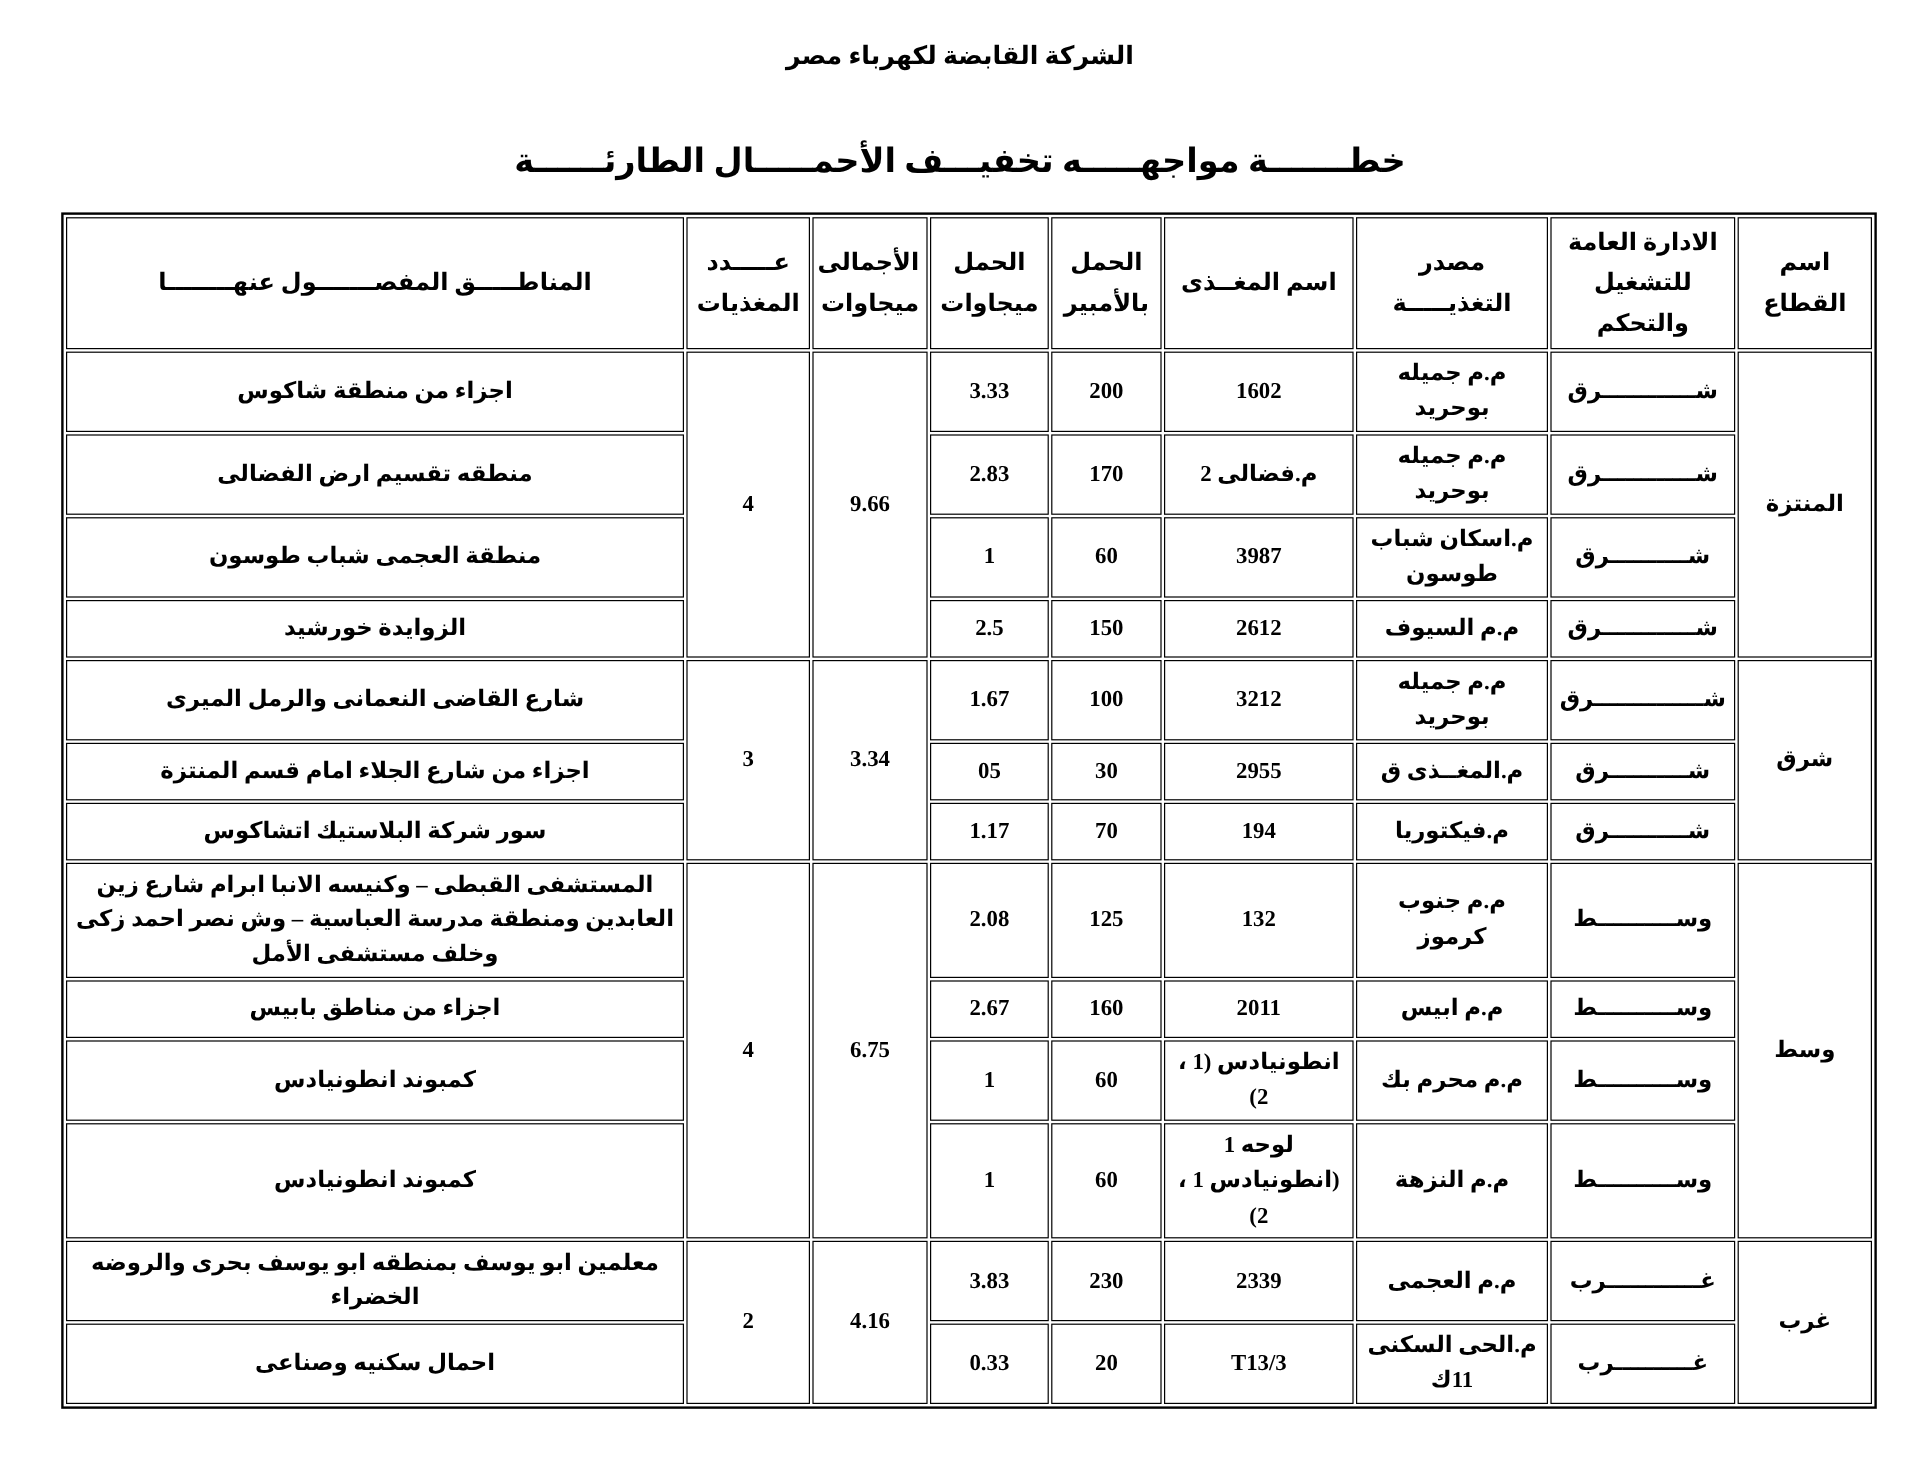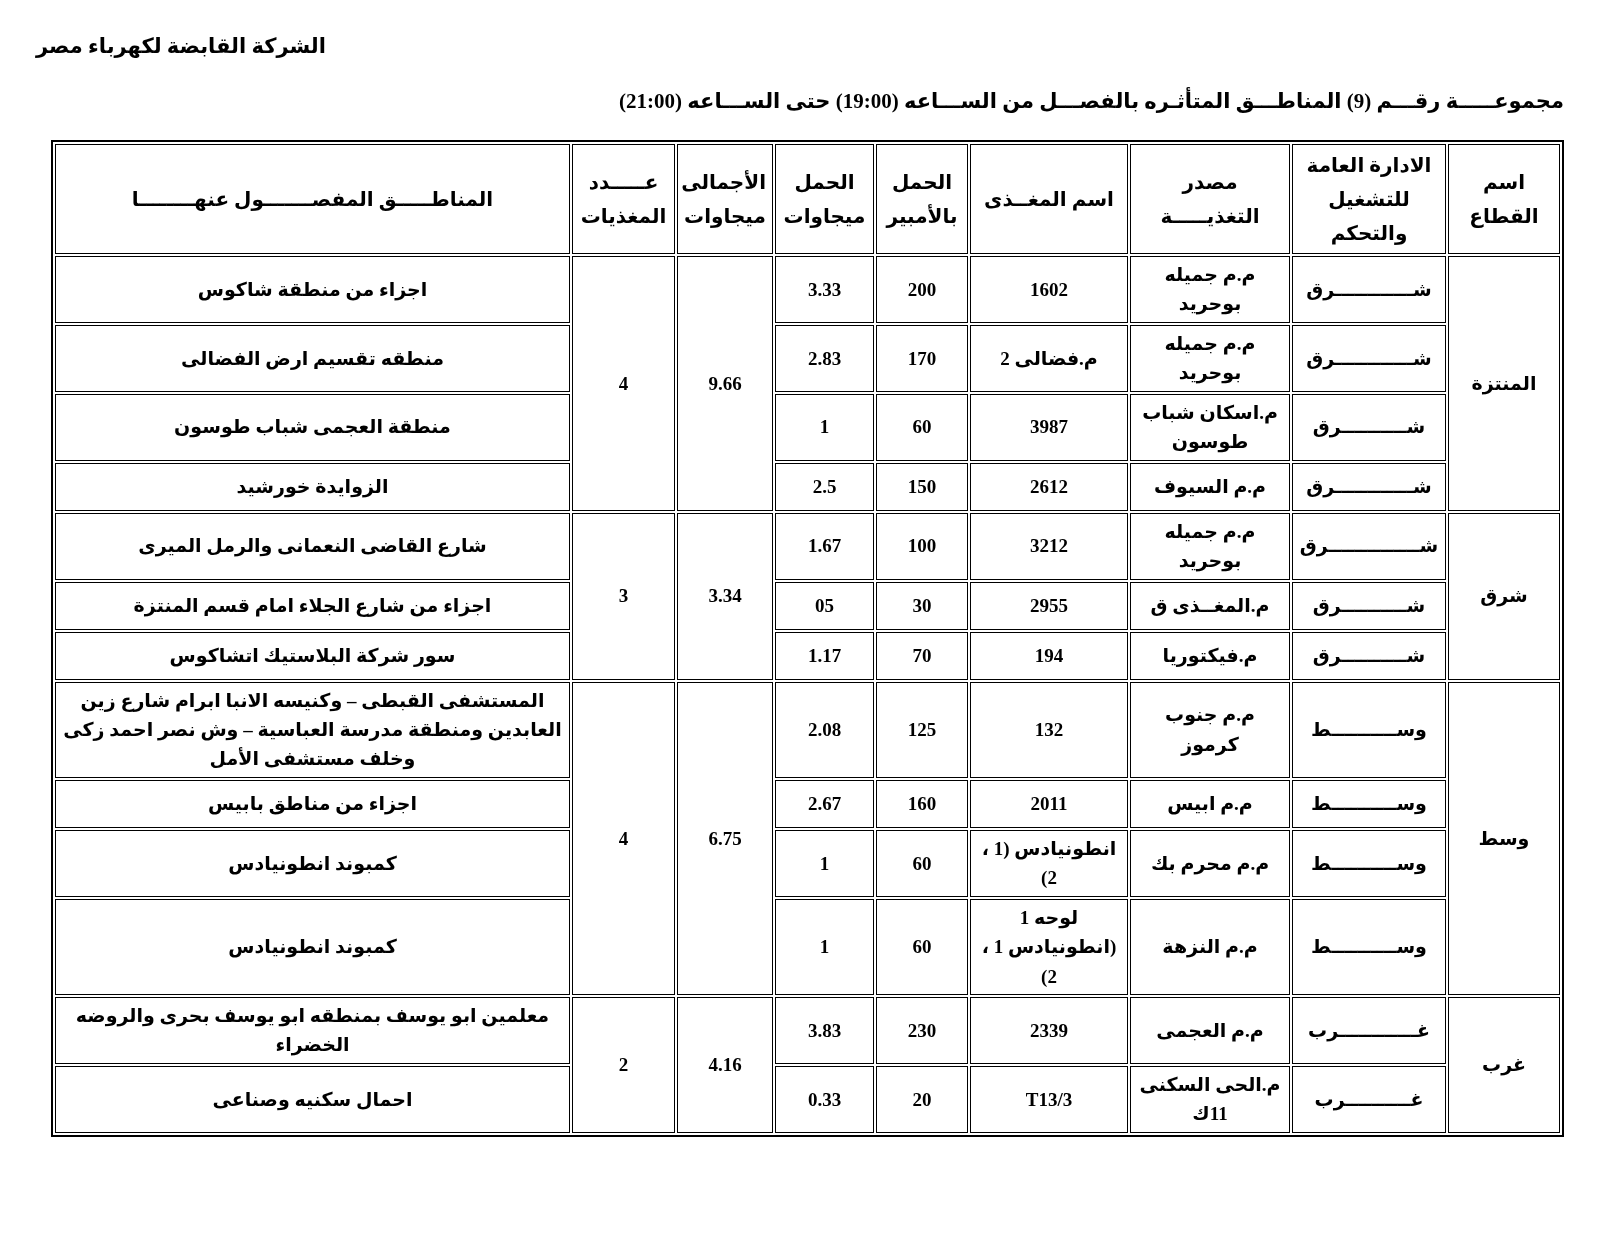--- a/index.html
+++ b/index.html
@@ -1,21 +1,21 @@
 <!DOCTYPE html>
 <html lang="ar" dir="rtl"><head>
 <meta charset="utf-8">
 <style>
   html,body{margin:0;padding:0;}
   body{
     width:1600px;min-height:1236px;background:#ffffff;color:#000000;
     font-family:"Liberation Serif","DejaVu Sans",serif;
   }
   .page{direction:rtl;padding:34px 36px 0 36px;position:relative;}
-  .line1{text-align:left;font-size:21px;font-weight:bold;}
+  .line1{text-align:center;font-size:21px;font-weight:bold;}
   .line2{
     display:flex;justify-content:space-between;align-items:baseline;
     margin-top:30px;font-size:21px;font-weight:bold;padding-inline-end:66px;
   }
   .doc-title{text-align:center;font-size:28px;font-weight:bold;margin-top:28px;}
   table.main{
     border-collapse:separate;border-spacing:2px;border:2px solid #000;
     margin-top:26px;table-layout:fixed;width:1497px;background:#fff;
   }
   th,td{
@@ -29,23 +29,23 @@
   .c-total{width:96px}.c-count{width:103px}.c-areas{width:515px}
 </style>
 </head>
 <body>
 
 <div class="page">
 
   <div class="line1">الشركة القابضة لكهرباء مصر</div>
 
   <div class="line2">
-    <span>مجموعـــــة رقـــم (9) المناطـــق المتأثـره بالفصـــل من الســـاعه (19:00) حتى الســـاعه (21:00)</span>
   </div>
 
+  <div class="doc-title">خطـــــــة مواجهـــــه تخفيـــف الأحمـــــال الطارئــــــة</div>
 
   <table class="main">
     <colgroup>
       <col class="c-sector">
         <col class="c-admin">
         <col class="c-source">
       <col class="c-feeder">
         <col class="c-amp">
         <col class="c-mw">
       <col class="c-total">

